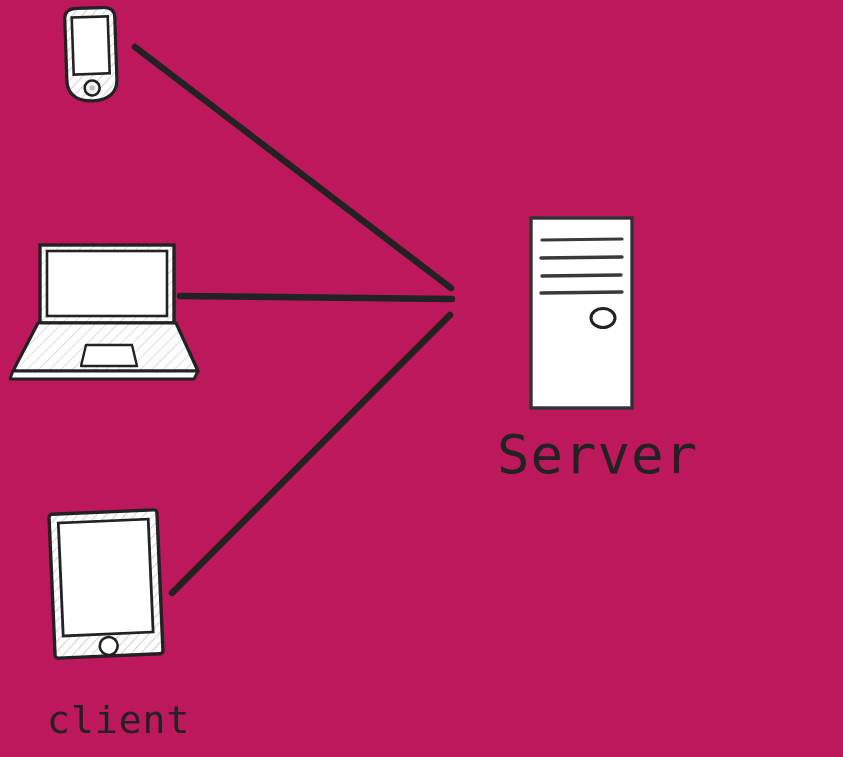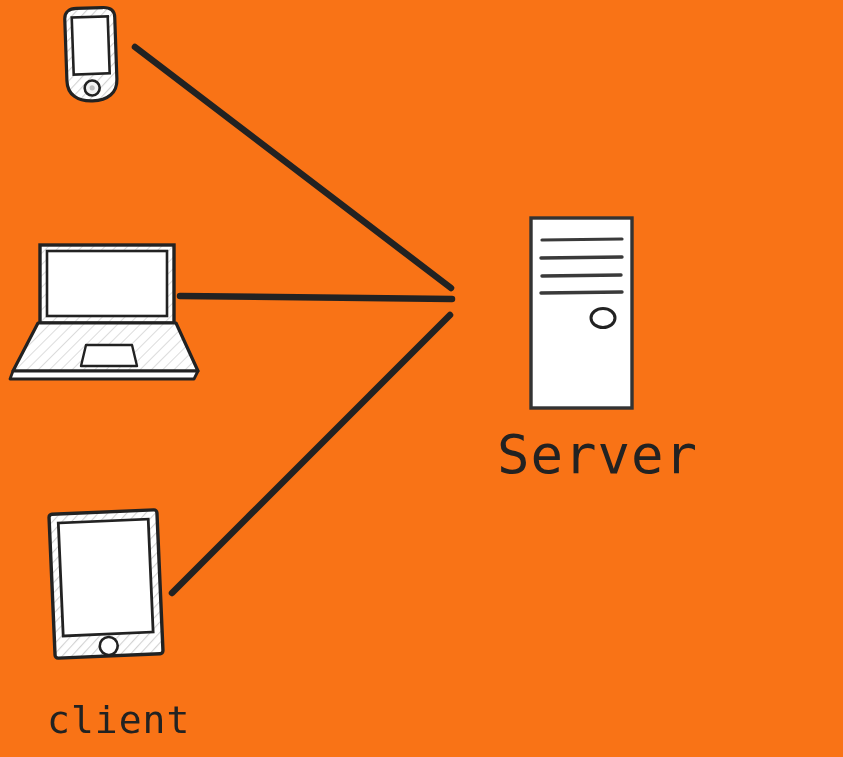--- a/index.html
+++ b/index.html
@@ -8,21 +8,21 @@
     padding: 0;
     background: #ffffff;
   }
   body {
     font-family: "DejaVu Sans Mono", monospace;
   }
   #canvas-wrap {
     position: relative;
     width: 843px;
     height: 757px;
-    background: #f97316;
+    background: #be185d;
     overflow: hidden;
   }
   #diagram-svg {
     position: absolute;
     top: 0;
     left: 0;
     width: 843px;
     height: 757px;
     display: block;
   }

